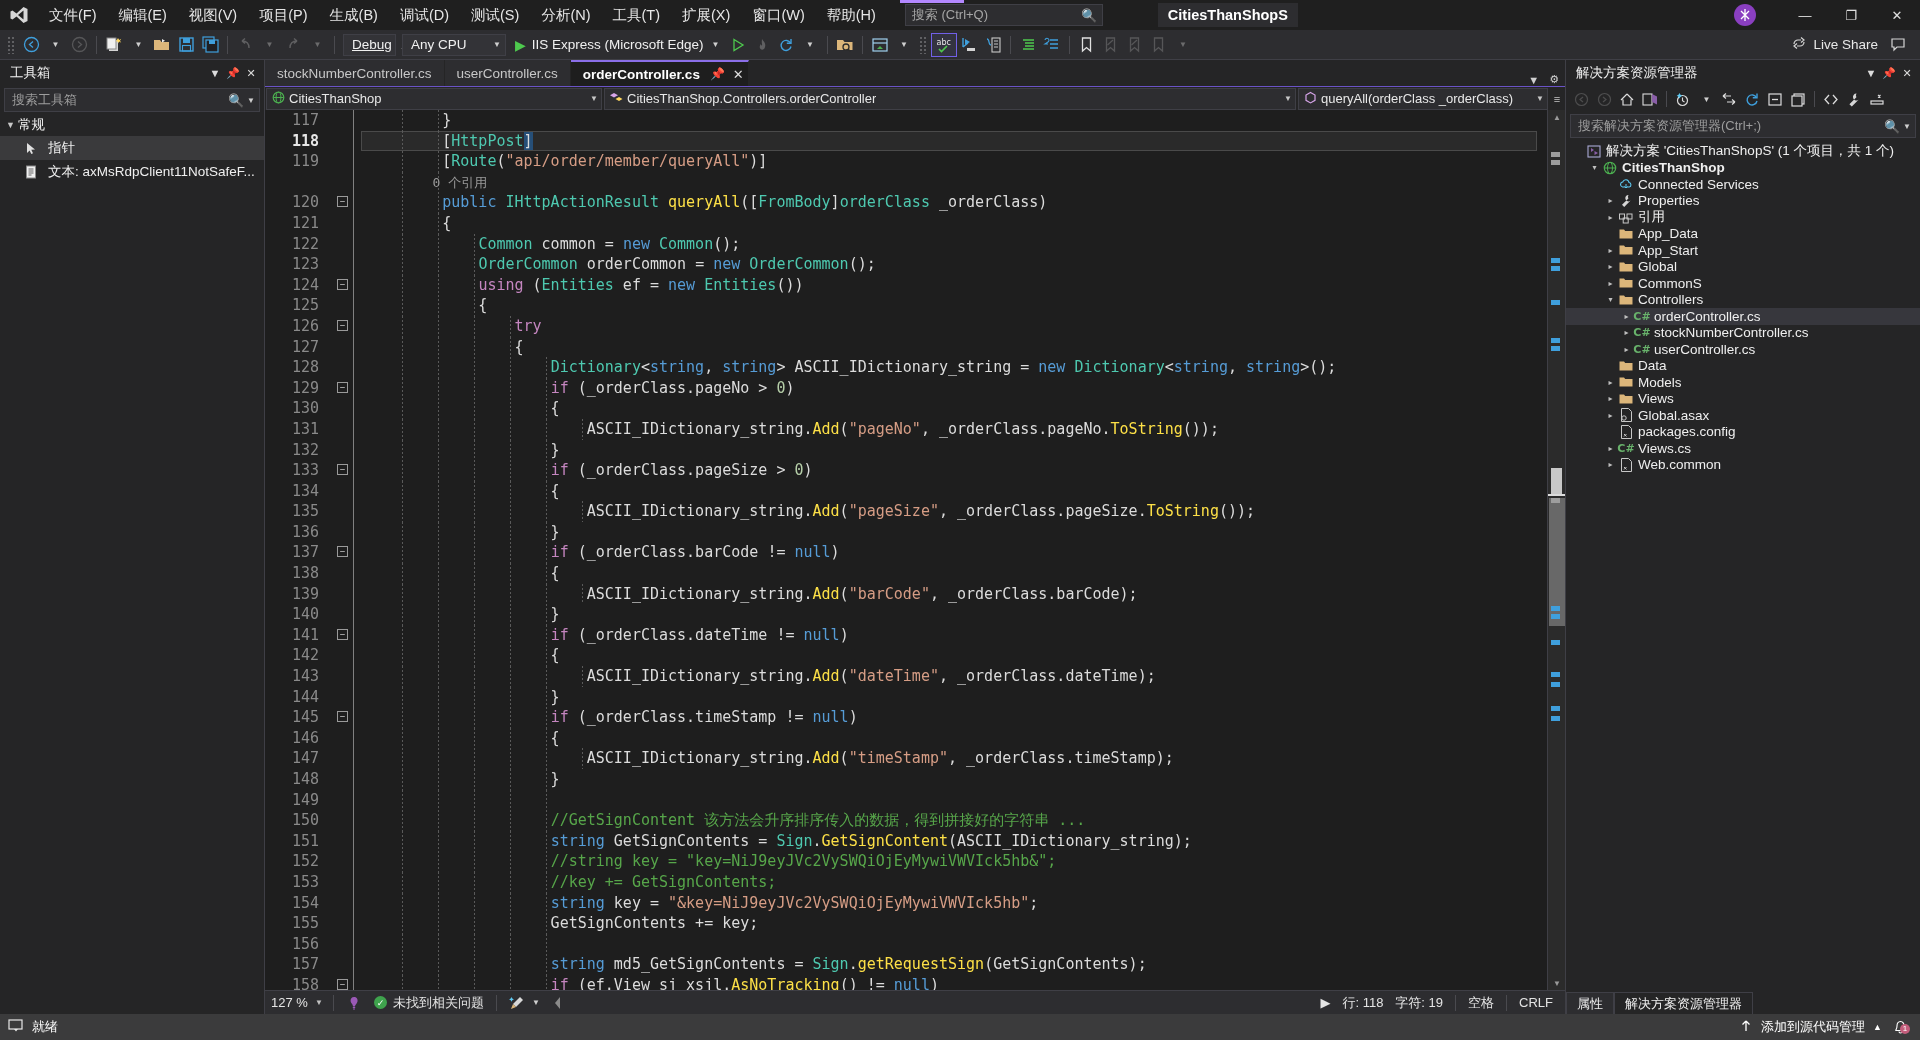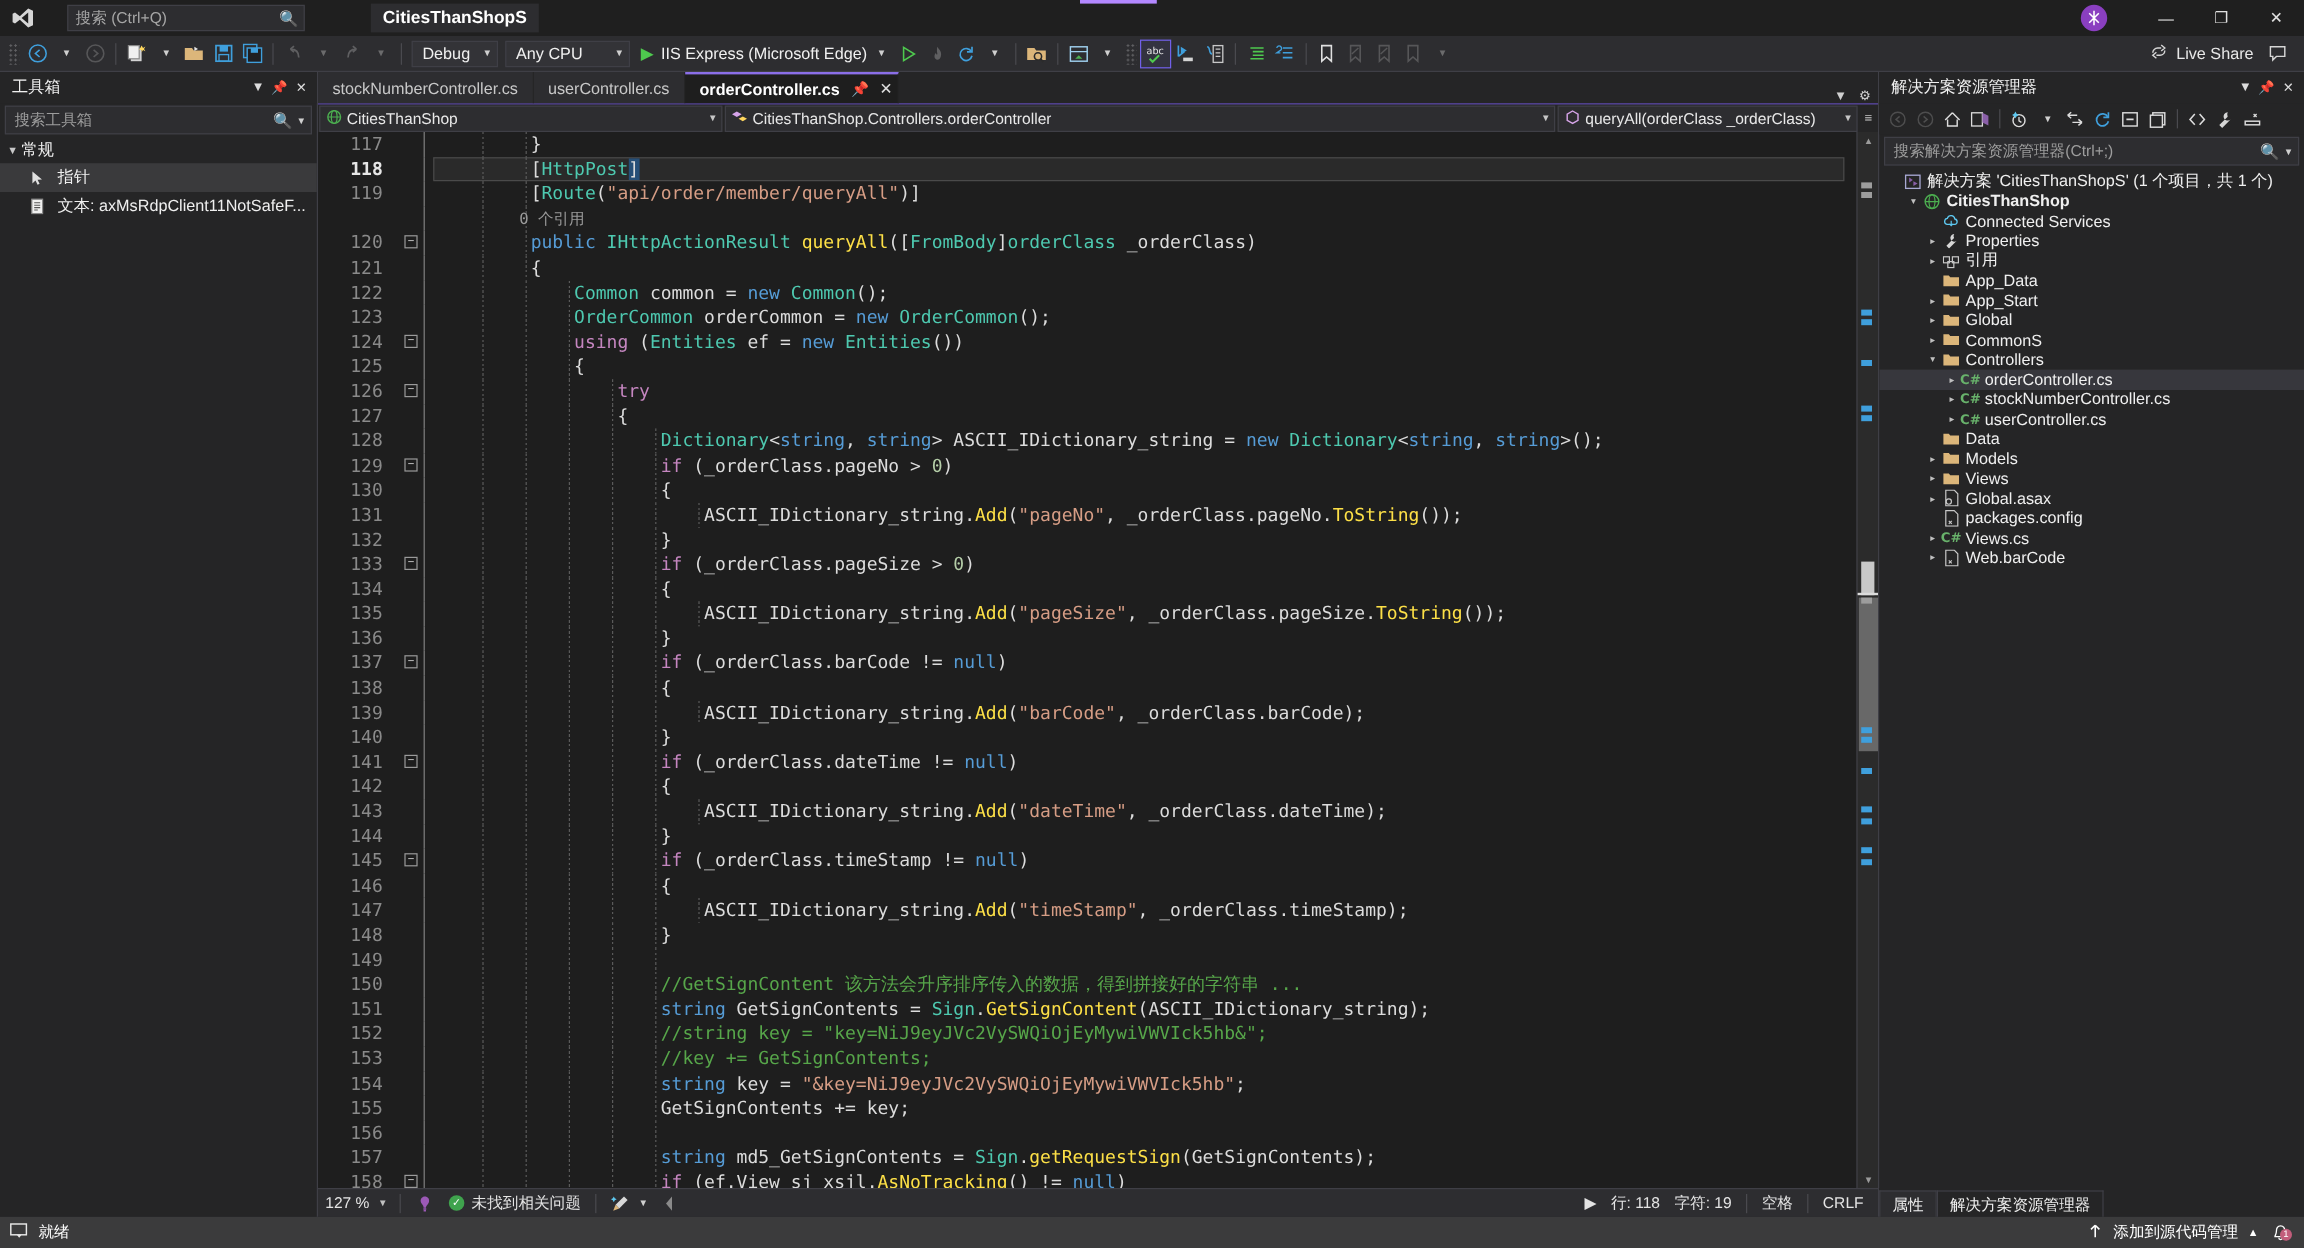--- a/index.html
+++ b/index.html
@@ -69,21 +69,21 @@
   .tb.active-box { border: 1px solid #7160e8; background: #333340; }
   .caret { font-size: 8px; color: #cfcfcf; margin-left: 1px; }
   .tb-sep { width: 1px; height: 18px; background: #4a4a4f; margin: 0 5px; }
   .combo {
     height: 22px; background: #333337; border: 1px solid #3f3f46;
     display: flex; align-items: center; padding: 0 4px 0 8px;
     font-size: 13.5px; color: #f0f0f0; margin: 0 3px;
   }
   .combo .cv { white-space: nowrap; }
   .combo .cc { margin-left: auto; padding-left: 10px; font-size: 8px; color: #cfcfcf; }
-  .combo.w-debug { width: 72px; }
+  .combo.w-debug { width: 53px; text-decoration: underline; }
   .combo.w-cpu { width: 104px; }
   .run-target { display:flex; align-items:center; padding: 0 6px; height: 24px; font-size: 13.5px; color: #f0f0f0;}
   .play { color: #4ec94e; font-size: 14px; margin-right: 6px; }
   .live-share { margin-left: auto; display: flex; align-items: center; gap: 6px;
     font-size: 13.5px; color: #e8e8e8; padding-right: 8px; }
   .feedback-ico { width: 34px; display:flex; align-items:center; justify-content:center; padding-right: 10px;}
 
   
   .main { flex: 1; display: flex; min-height: 0; background: #252526; }
 
@@ -209,20 +209,34 @@
 
 <div class="app">
 
   <div class="titlebar">
     <div class="purple-accent"></div>
     <div class="vs-logo">
       <svg width="20" height="20" viewBox="0 0 20 20">
         <path d="M14.5 2 L18.5 4 L18.5 16 L14.5 18 L7.5 11.5 L3.5 14.5 L1.5 13.5 L1.5 6.5 L3.5 5.5 L7.5 8.5 Z" fill="#d6d6d6"></path>
         <path d="M14.5 5.5 L14.5 14.5 L9 10 Z" fill="#1f1f1f"></path>
       </svg>
+    </div>
+    <div class="menubar">
+      <div class="menu-item">文件(F)</div>
+      <div class="menu-item">编辑(E)</div>
+      <div class="menu-item">视图(V)</div>
+      <div class="menu-item">项目(P)</div>
+      <div class="menu-item">生成(B)</div>
+      <div class="menu-item">调试(D)</div>
+      <div class="menu-item">测试(S)</div>
+      <div class="menu-item">分析(N)</div>
+      <div class="menu-item">工具(T)</div>
+      <div class="menu-item">扩展(X)</div>
+      <div class="menu-item">窗口(W)</div>
+      <div class="menu-item">帮助(H)</div>
     </div>
     <div class="title-search">
       <div class="ts-text">搜索 (Ctrl+Q)</div>
       <div class="ts-ico">🔍</div>
     </div>
     <div class="app-title">CitiesThanShopS</div>
     <div class="title-right">
       <div class="avatar">
         <svg width="14" height="14" viewBox="0 0 14 14">
             <path d="M3 3 L11 11 M11 3 L3 11 M7 1 L7 13" stroke="#fff" stroke-width="1.3" fill="none"></path>
@@ -846,21 +860,21 @@
             <span class="lbl">Views.cs</span>
           </div>
           <div class="node" style="padding-left: 38px;">
             <span class="exp">▸</span>
             <span class="ico">
               <svg width="13" height="14" viewBox="0 0 13 14">
                 <path d="M1.5 0.5 h7 l3 3 v10 h-10z" fill="none" stroke="#c8c8c8" stroke-width="1"></path>
                 <path d="M4 9 l2.5 2.5 M6.5 9 L4 11.5" stroke="#c8c8c8" stroke-width="1"></path>
               </svg>
             </span>
-            <span class="lbl">Web.barCode</span>
+            <span class="lbl">Web.common</span>
           </div>
         </div>
       <div class="panel-tabs">
         <div class="ptab active">属性</div>
         <div class="ptab">解决方案资源管理器</div>
       </div>
     </div>
 
   </div>
 

